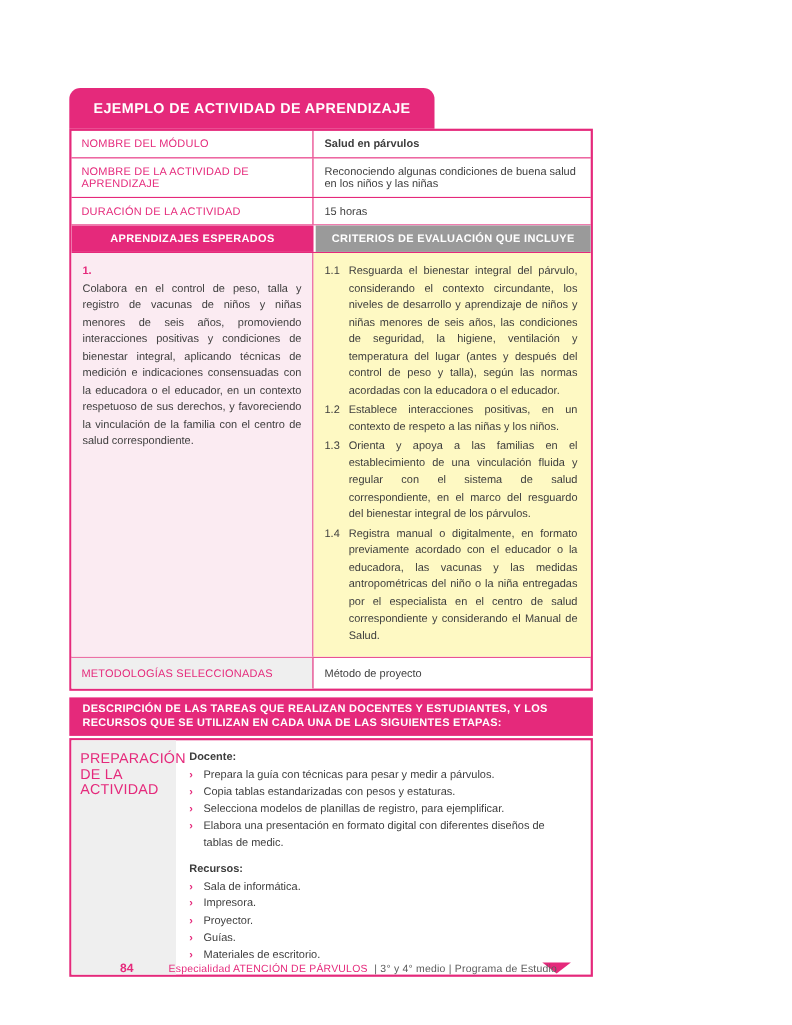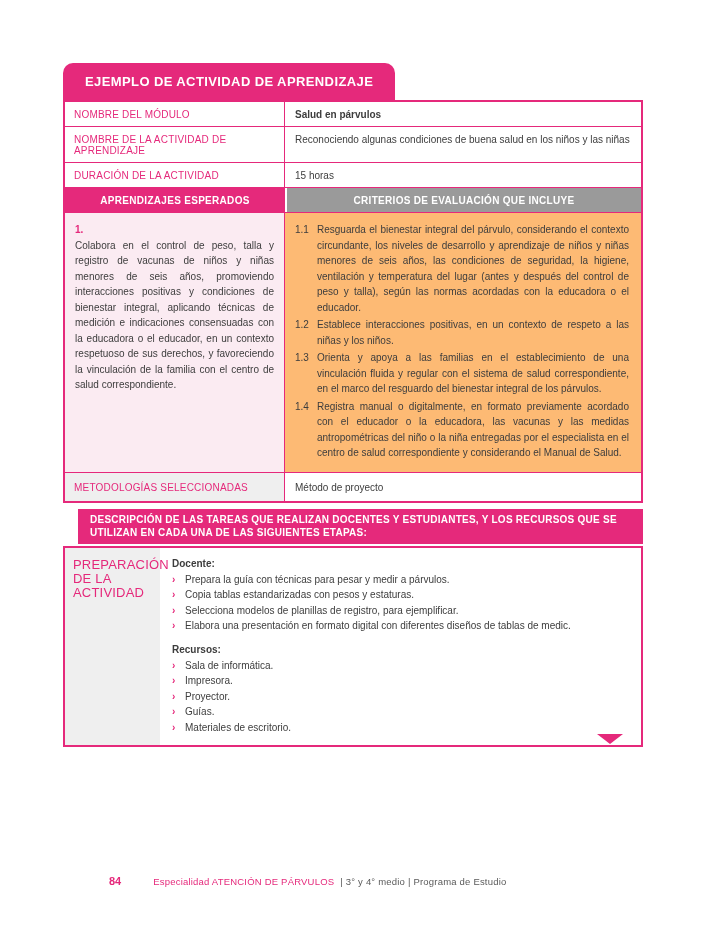--- a/index.html
+++ b/index.html
@@ -3,21 +3,21 @@
 <meta charset="utf-8">
 <style>
   * { margin: 0; padding: 0; box-sizing: border-box; }
   html, body { width: 720px; height: 932px; background: #ffffff; }
   body {
     font-family: "Liberation Sans", sans-serif;
     color: #3d3d3d;
     position: relative;
     overflow: hidden;
   }
-  .content { position: absolute; left: 63px; top: 63px; width: 580px; }
+  .content { position: absolute; left: 63px; top: 80px; width: 476px; }
 
   
   .title-tab {
     display: inline-block;
     background: #e5297b;
     color: #ffffff;
     font-weight: bold;
     font-size: 13px;
     letter-spacing: 0.4px;
     padding: 0 22px;
@@ -69,21 +69,21 @@
   }
   .outcome-cell {
     background: #fbebf2;
     border-right: 1px solid #e5297b;
     padding: 9px 10px;
     font-size: 10px;
     line-height: 15.5px;
     text-align: justify;
   }
   .outcome-number { color: #e5297b; font-weight: bold; display: block; }
-  .criteria-cell { background: #fdba74; padding: 9px 12px 9px 10px; }
+  .criteria-cell { background: #fef9c3; padding: 9px 12px 9px 10px; }
   .criterion {
     display: grid;
     grid-template-columns: 22px 1fr;
     font-size: 10px;
     line-height: 15.5px;
     margin-bottom: 2px;
   }
   .criterion-text { text-align: justify; }
 
   .method-row { display: grid; grid-template-columns: 220px 1fr; }
@@ -101,21 +101,20 @@
   .banner {
     margin-top: 6px;
     margin-bottom: 2px;
     background: #e5297b;
     color: #ffffff;
     font-weight: bold;
     font-size: 10px;
     letter-spacing: 0.25px;
     line-height: 13px;
     padding: 4px 12px 5px;
-    margin-left: 15px;
   }
 
   
   .prep-table {
     border: 2px solid #e5297b;
     display: grid;
     grid-template-columns: 95px 1fr;
     min-height: 198px;
     position: relative;
     background: #ffffff;

